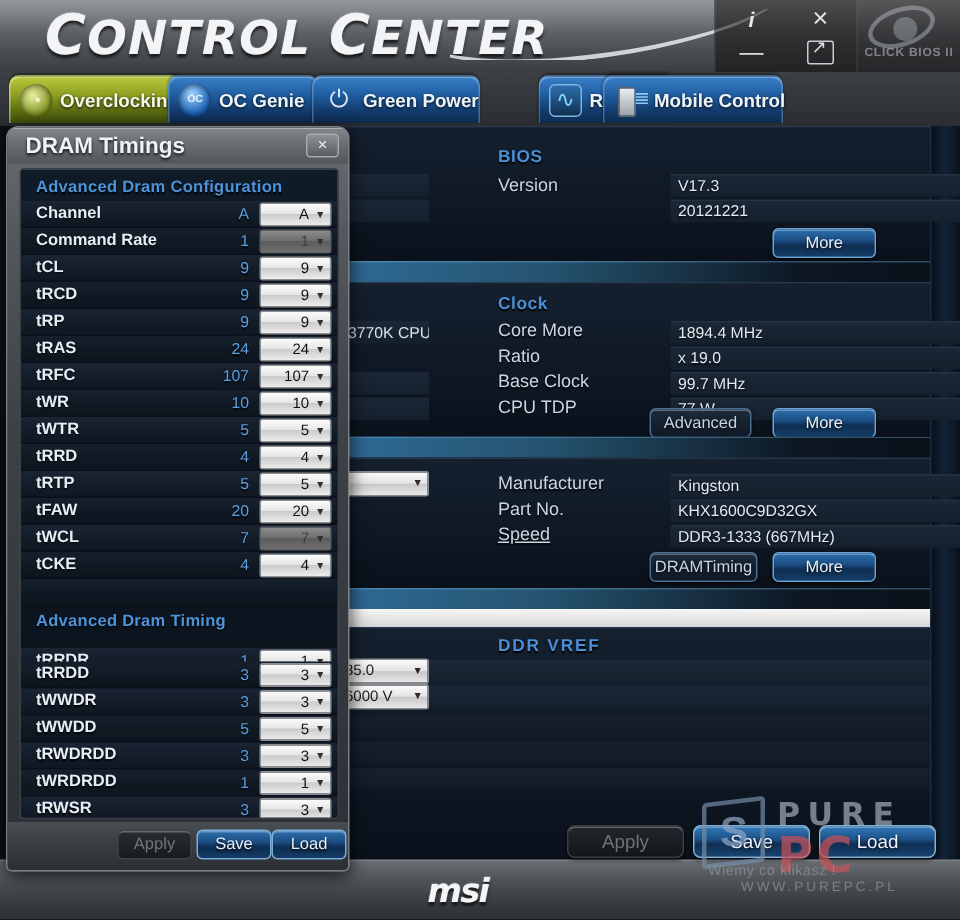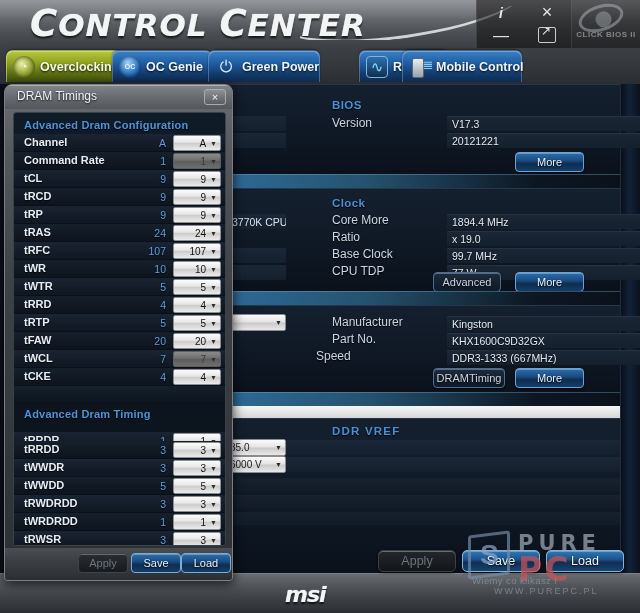--- a/index.html
+++ b/index.html
@@ -242,22 +242,23 @@
     border:1px solid #7b7f83;
     overflow:hidden;
   }
   .dlg-title{
     position:absolute; left:0; top:0; width:229px; height:24px;
     background:linear-gradient(180deg,#83878b 0%,#6a6e72 45%,#53575b 100%);
     box-shadow:inset 0 1px 0 rgba(255,255,255,.35);
   }
   .dlg-title-text{
     position:absolute; left:12px; top:4px;
-    color:#f0f2f4; font-size:12px;
+    color:#f0f2f4; font-size:15px;
     text-shadow:0 1px 2px rgba(0,0,0,.8);
+    font-weight:bold;
   }
   .dlg-close{
     position:absolute; right:6px; top:4px; width:22px; height:16px;
     background:linear-gradient(180deg,#8d9195,#5a5e62);
     border:1px solid #a7abaf; border-radius:3px;
     color:#f2f4f6; font-size:11px; line-height:14px; text-align:center;
     cursor:pointer;
   }
   .dlg-inner{
     position:absolute; left:8px; top:27px; width:213px; height:434px;
@@ -498,21 +499,21 @@
     <div class="sect" style="top:221px;height:87px;">
       <div class="sect-body"></div>
       <div class="kv-label" style="left:104px;top:10px;">Manufacturer</div>
       <div class="kv-field" style="left:219px;top:11px;">
         <span class="kv-val">Kingston</span>
       </div>
       <div class="kv-label" style="left:104px;top:27px;">Part No.</div>
       <div class="kv-field" style="left:219px;top:28px;">
         <span class="kv-val">KHX1600C9D32GX</span>
       </div>
-      <div class="kv-label" style="left:88px;top:44px;">Speed</div>
+      <div class="kv-label" style="left:104px;top:44px;text-decoration:underline;">Speed</div>
       <div class="kv-field" style="left:219px;top:45px;">
         <span class="kv-val">DDR3-1333 (667MHz)</span>
       </div>
       <div class="gbtn dark" style="left:205px;top:63px;width:72px;">DRAMTiming</div>
       <div class="gbtn" style="left:287px;top:63px;width:69px;">More</div>
     </div>
     <div class="sect-sep" style="top:308px;"></div>
 
     <div style="position:absolute;left:228px;top:322px;width:392px;height:12px;
                 background:linear-gradient(180deg,#f6f6f6,#d6d6d6);"></div>

